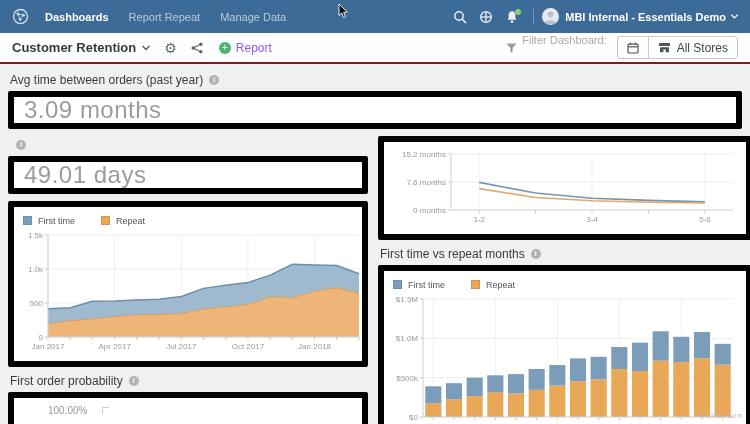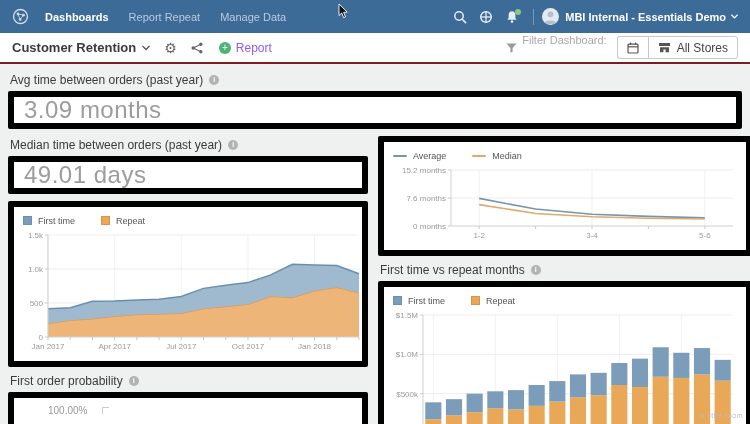--- a/index.html
+++ b/index.html
@@ -188,21 +188,20 @@
     <div class="tile-body kpi">
       <span class="kpi-value">3.09 months</span>
     </div>
   </div>
 
   <div class="cols">
 
     <div class="col-l">
       <div class="tile">
         <div class="tile-head">
-          <span class="tile-title">Median time between orders (past year)</span>
           <span class="info"></span>
         </div>
         <div class="tile-body kpi">
           <span class="kpi-value">49.01 days</span>
         </div>
       </div>
 
       <div class="tile">
         <div class="tile-body chart-body">
           <div class="legend">
@@ -271,30 +270,20 @@
           <span class="prob-tick">100.00%</span>
           <span class="prob-corner"></span>
 
         </div>
       </div>
     </div>
 
     <div class="col-r">
       <div class="tile">
         <div class="tile-body chart-body">
-          <div class="legend">
-            <span class="leg-item">
-                <span class="ln ln-avg"></span>
-                <span class="leg-label">Average</span>
-              </span>
-            <span class="leg-item">
-                <span class="ln ln-med"></span>
-                <span class="leg-label">Median</span>
-              </span>
-          </div>
           <svg width="348" height="78">
               <line x1="88.2" x2="88.2" y1="6" y2="62" stroke="#f1f1f1"></line>
               <line x1="201" x2="201" y1="6" y2="62" stroke="#f1f1f1"></line>
               <line x1="313.79999999999995" x2="313.79999999999995" y1="6" y2="62" stroke="#f1f1f1"></line>
               <line x1="57" x2="60" y1="62" y2="62" stroke="#c9c9c9"></line>
               <text x="55" y="65" text-anchor="end" class="tick">0 months</text>
               <line x1="60" x2="342" y1="34" y2="34" stroke="#ededed"></line>
               <line x1="57" x2="60" y1="34" y2="34" stroke="#c9c9c9"></line>
               <text x="55" y="37" text-anchor="end" class="tick">7.6 months</text>
               <line x1="60" x2="342" y1="6" y2="6" stroke="#ededed"></line>

